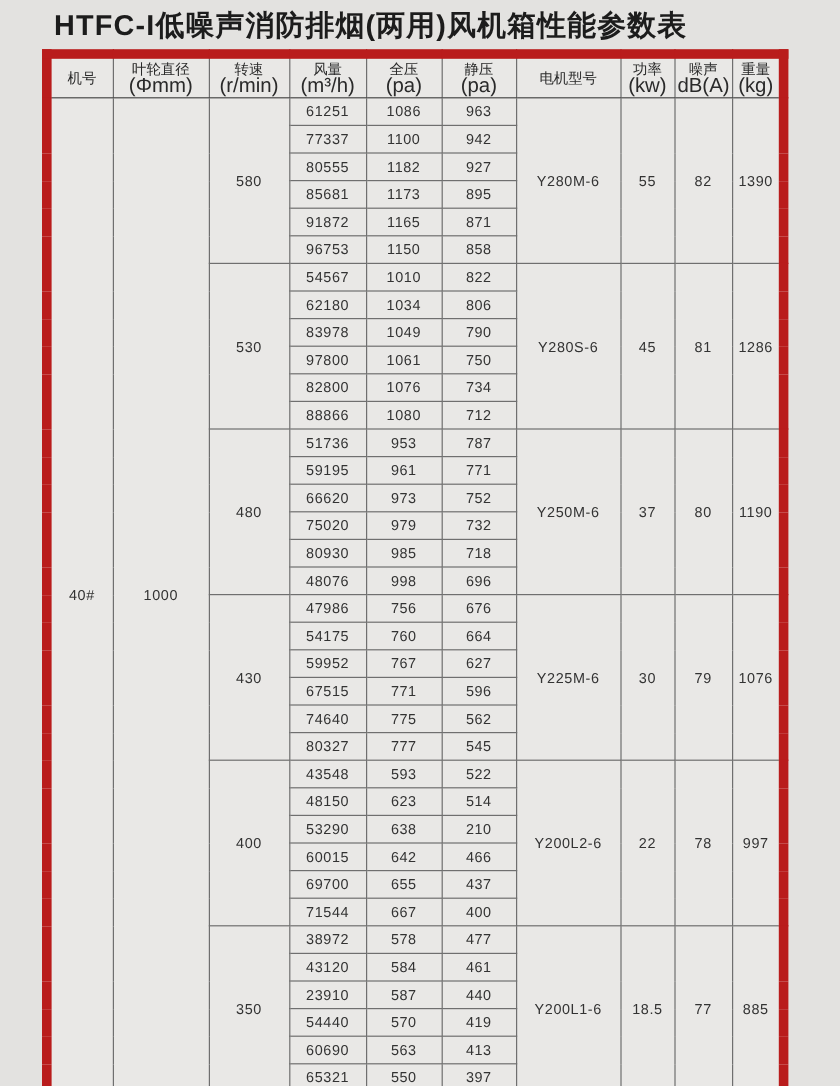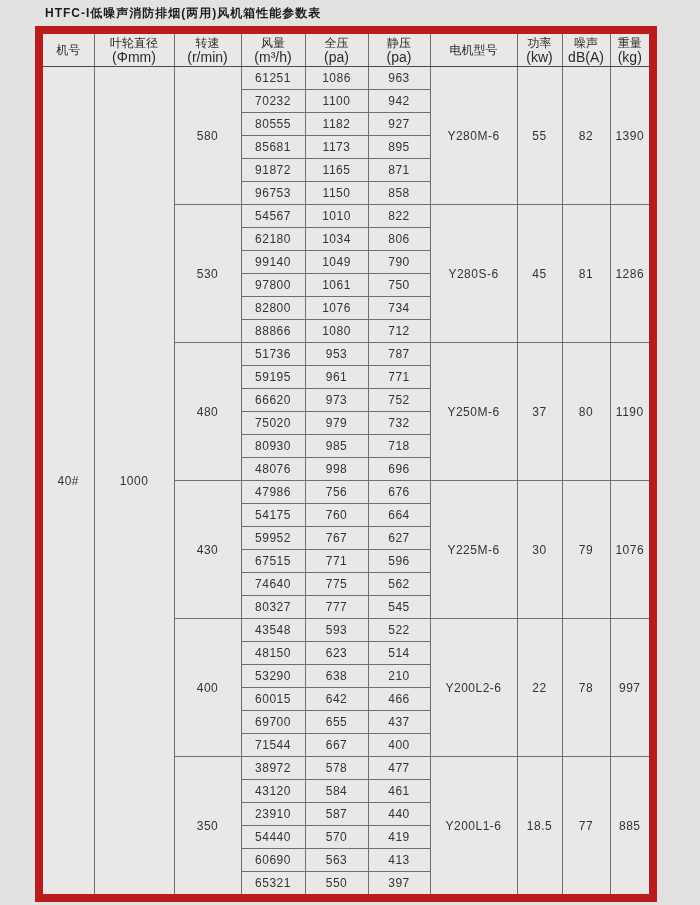--- a/index.html
+++ b/index.html
@@ -6,21 +6,21 @@
   body{
     width:700px;height:905px;
     background:#e3e2e0;
     font-family:"Liberation Sans","DejaVu Sans",sans-serif;
     color:#2e2e2e;
     overflow:hidden;
   }
   .title{
     margin:0;
     padding:5px 0 4px 45px;
-    font-size:12px;
+    font-size:24px;
     font-weight:bold;
     letter-spacing:1px;
     color:#1c1c1c;
   }
   table.spec-table{
     margin-left:35px;
     border-collapse:collapse;
     table-layout:fixed;
     width:614px;
     background:#e9e8e6;
@@ -39,21 +39,21 @@
   .spec-table thead th{
     height:32px;
     font-weight:normal;
     font-size:12px;
     letter-spacing:0;
     line-height:14px;
     color:#2a2a2a;
     border-bottom:1px solid #4a4a4a;
   }
   .spec-table tbody td{height:22px;line-height:22px;}
-  .hdr-unit{font-size:14px;}
+  .hdr-unit{font-size:17px;}
   
   col.c-machine{width:55px;}
   col.c-diam{width:80px;}
   col.c-speed{width:67px;}
   col.c-airflow{width:64px;}
   col.c-tp{width:63px;}
   col.c-sp{width:62px;}
   col.c-motor{width:87px;}
   col.c-power{width:45px;}
   col.c-noise{width:48px;}
@@ -126,21 +126,21 @@
         <td rowspan="6">580</td>
         <td>61251</td>
         <td>1086</td>
         <td>963</td>
         <td rowspan="6">Y280M-6</td>
         <td rowspan="6">55</td>
         <td rowspan="6">82</td>
         <td rowspan="6">1390</td>
       </tr>
       <tr>
-        <td>70232</td>
+        <td>77337</td>
         <td>1100</td>
         <td>942</td>
       </tr>
       <tr>
         <td>80555</td>
         <td>1182</td>
         <td>927</td>
       </tr>
       <tr>
         <td>85681</td>
@@ -166,21 +166,21 @@
         <td rowspan="6">45</td>
         <td rowspan="6">81</td>
         <td rowspan="6">1286</td>
       </tr>
       <tr>
         <td>62180</td>
         <td>1034</td>
         <td>806</td>
       </tr>
       <tr>
-        <td>99140</td>
+        <td>83978</td>
         <td>1049</td>
         <td>790</td>
       </tr>
       <tr>
         <td>97800</td>
         <td>1061</td>
         <td>750</td>
       </tr>
       <tr>
         <td>82800</td>

